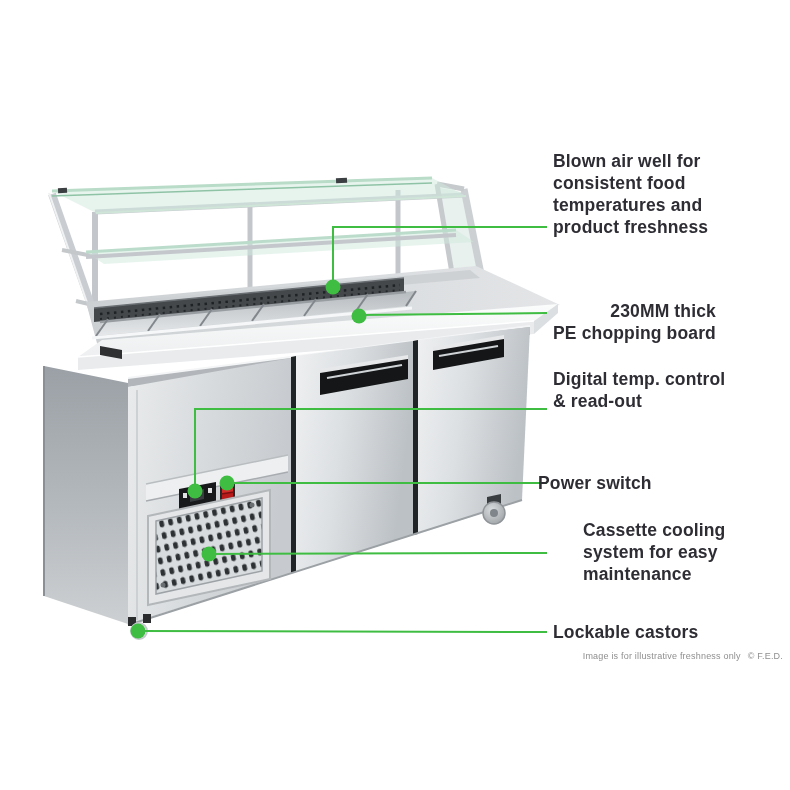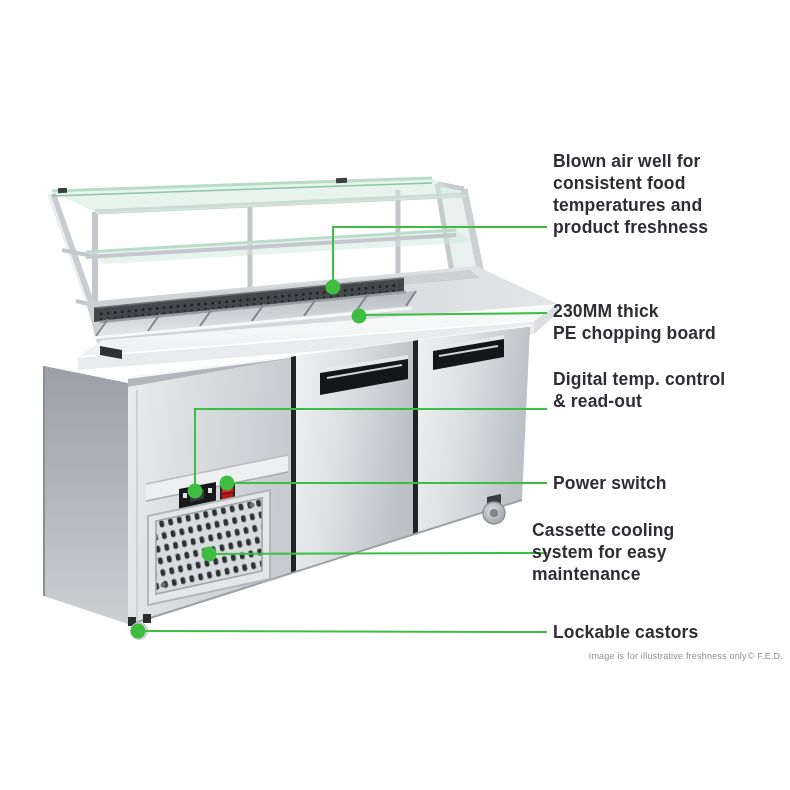--- a/index.html
+++ b/index.html
@@ -11,21 +11,21 @@
   .callout{
     position:absolute;
     font-size:17.5px;font-weight:700;line-height:22px;
     color:#2e2d34;letter-spacing:.15px;
     white-space:pre-line;
   }
   .footer-note{
     position:absolute;right:7px;bottom:5px;
     font-size:9px;color:#8f8f8f;letter-spacing:.2px;
   }
-  .footer-note .cpy{margin-left:1px;}
+  .footer-note .cpy{margin-left:7px;}
 </style>
 </head>
 <body>
 
 <div class="stage">
 
   <svg width="790" height="790" viewBox="0 0 790 790">
     <defs>
       <linearGradient id="gSide" x1="0" y1="0" x2="0" y2="1">
         <stop offset="0" stop-color="#9aa0a5"></stop>
@@ -218,26 +218,26 @@
       <circle cx="227" cy="483" r="7.5" fill="#3ebd42"></circle>
       <circle cx="209" cy="554" r="7.5" fill="#3ebd42"></circle>
       <circle cx="138" cy="631" r="7.5" fill="#3ebd42"></circle>
     </g>
   </svg>
 
   <div class="callout" style="left:553px;top:150px;">Blown air well for
 consistent food
 temperatures and
 product freshness</div>
-  <div class="callout" style="left:553px;top:300px;">230MM thick
+  <div class="callout" style="left:553px;top:300px;text-align:right;">230MM thick
 PE chopping board</div>
   <div class="callout" style="left:553px;top:368px;">Digital temp. control
 &amp; read-out</div>
-  <div class="callout" style="left:553px;top:472px;">Power switch</div>
-  <div class="callout" style="left:532px;top:519px;">Cassette cooling
+  <div class="callout" style="left:538px;top:472px;">Power switch</div>
+  <div class="callout" style="left:583px;top:519px;">Cassette cooling
 system for easy
 maintenance</div>
   <div class="callout" style="left:553px;top:621px;">Lockable castors</div>
 
   <div class="footer-note">
     <span>Image is for illustrative freshness only</span><span class="cpy">© F.E.D.</span>
   </div>
 
 </div>
 

